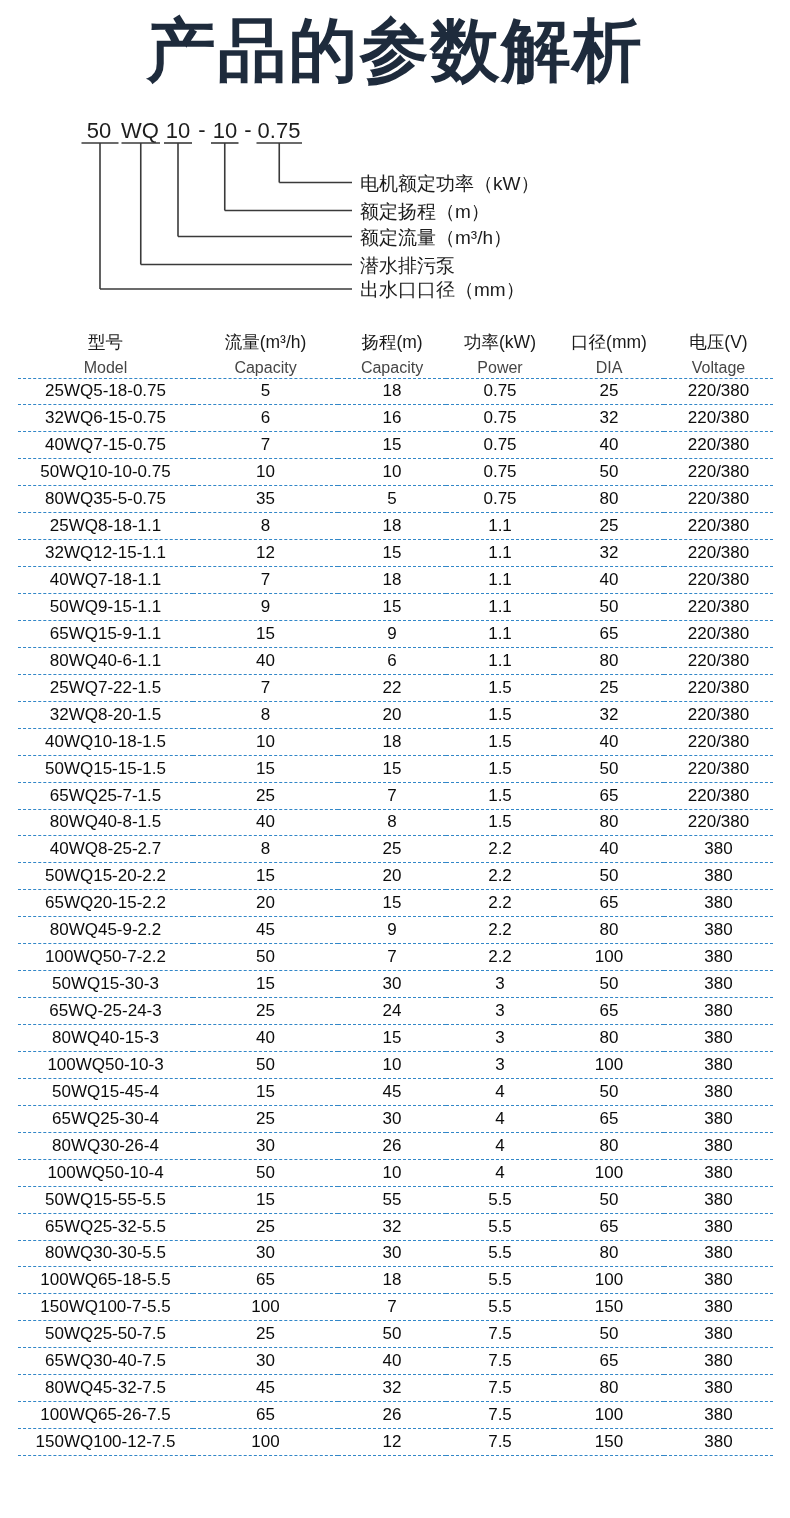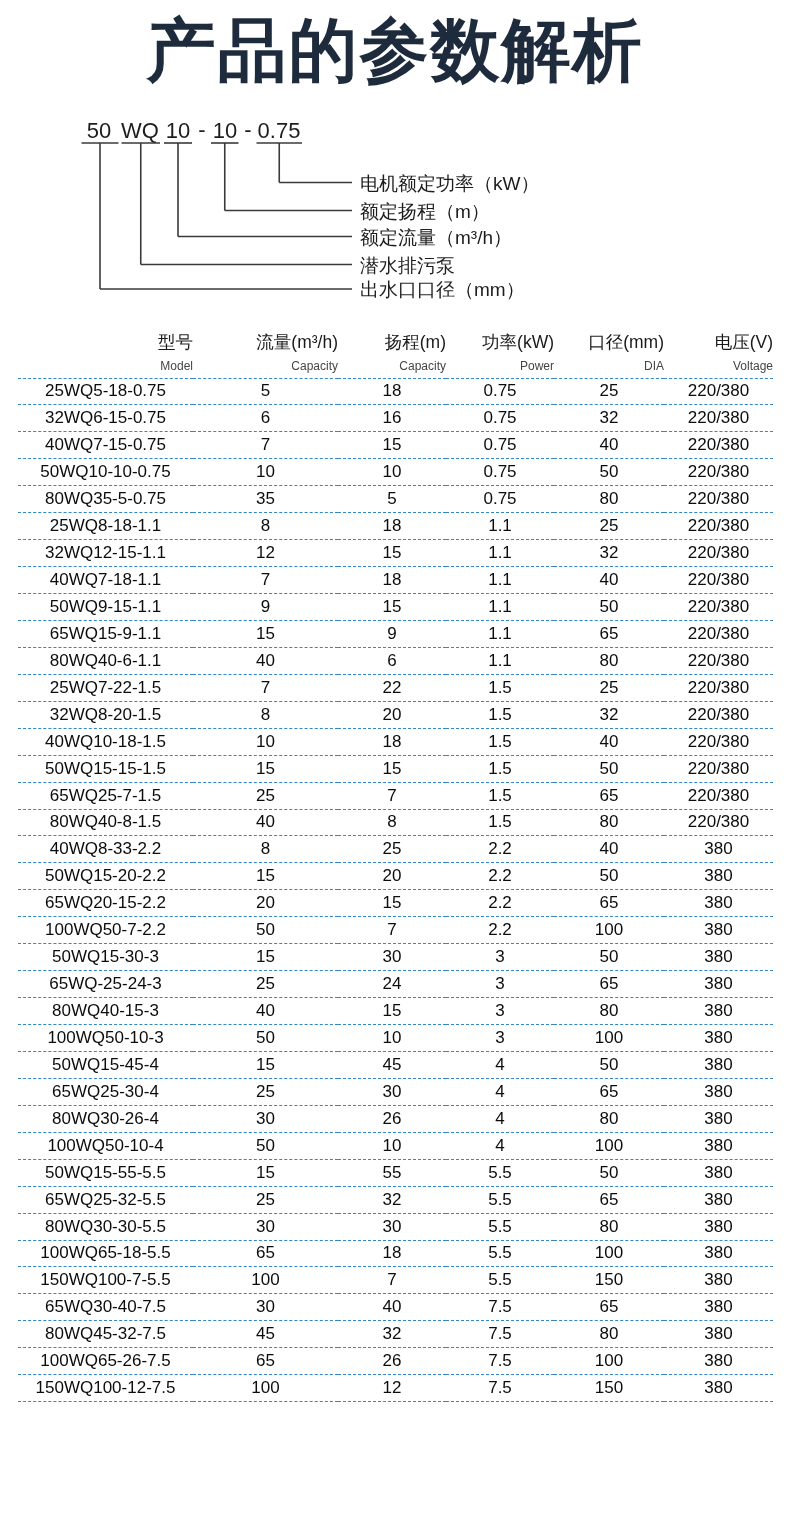--- a/index.html
+++ b/index.html
@@ -36,28 +36,28 @@
   .code-diagram line { stroke: #3a3a3a; stroke-width: 1.6; }
   .spec-table {
     position: absolute;
     top: 328px; left: 18px;
     width: 755px;
     border-collapse: collapse;
     table-layout: fixed;
   }
   .spec-table th {
     font-weight: normal;
-    text-align: right;
+    text-align: center;
     vertical-align: top;
     padding-top: 3px;
     height: 50px;
     border-bottom: 1px dashed #3287c8;
   }
   .spec-table th .zh { font-size: 17.5px; color: #1a1a1a; line-height: 1.35; }
-  .spec-table th .en { font-size: 12px; color: #454545; margin-top: 4px; }
+  .spec-table th .en { font-size: 16px; color: #454545; margin-top: 4px; }
   .spec-table td {
     height: 26.95px;
     text-align: center;
     vertical-align: middle;
     font-size: 17px;
     color: #0c0c0c;
     border-bottom: 1px dashed #3287c8;
     white-space: nowrap;
     overflow: hidden;
   }
@@ -270,21 +270,21 @@
       </tr>
       <tr>
         <td>80WQ40-8-1.5</td>
         <td>40</td>
         <td>8</td>
         <td>1.5</td>
         <td>80</td>
         <td>220/380</td>
       </tr>
       <tr>
-        <td>40WQ8-33-2.2</td>
+        <td>40WQ8-25-2.7</td>
         <td>8</td>
         <td>25</td>
         <td>2.2</td>
         <td>40</td>
         <td>380</td>
       </tr>
       <tr>
         <td>50WQ15-20-2.2</td>
         <td>15</td>
         <td>20</td>
@@ -294,20 +294,28 @@
       </tr>
       <tr>
         <td>65WQ20-15-2.2</td>
         <td>20</td>
         <td>15</td>
         <td>2.2</td>
         <td>65</td>
         <td>380</td>
       </tr>
       <tr>
+        <td>80WQ45-9-2.2</td>
+        <td>45</td>
+        <td>9</td>
+        <td>2.2</td>
+        <td>80</td>
+        <td>380</td>
+      </tr>
+      <tr>
         <td>100WQ50-7-2.2</td>
         <td>50</td>
         <td>7</td>
         <td>2.2</td>
         <td>100</td>
         <td>380</td>
       </tr>
       <tr>
         <td>50WQ15-30-3</td>
         <td>15</td>
@@ -403,20 +411,28 @@
         <td>5.5</td>
         <td>100</td>
         <td>380</td>
       </tr>
       <tr>
         <td>150WQ100-7-5.5</td>
         <td>100</td>
         <td>7</td>
         <td>5.5</td>
         <td>150</td>
+        <td>380</td>
+      </tr>
+      <tr>
+        <td>50WQ25-50-7.5</td>
+        <td>25</td>
+        <td>50</td>
+        <td>7.5</td>
+        <td>50</td>
         <td>380</td>
       </tr>
       <tr>
         <td>65WQ30-40-7.5</td>
         <td>30</td>
         <td>40</td>
         <td>7.5</td>
         <td>65</td>
         <td>380</td>
       </tr>

